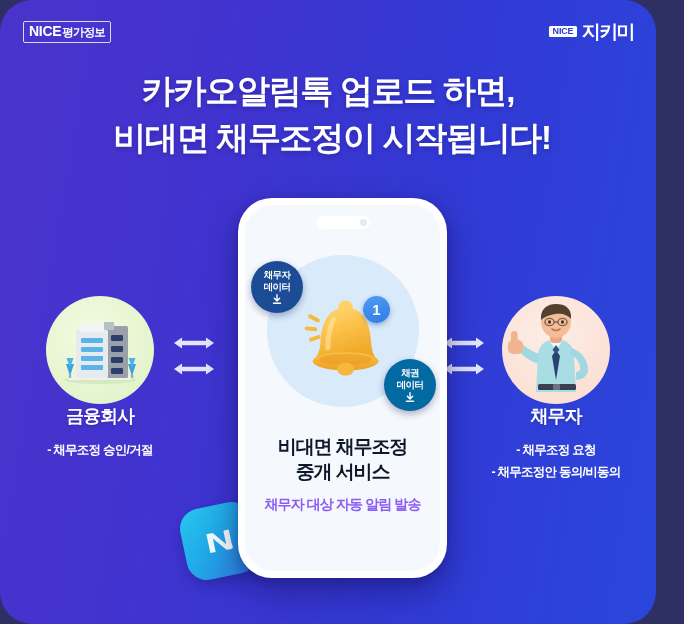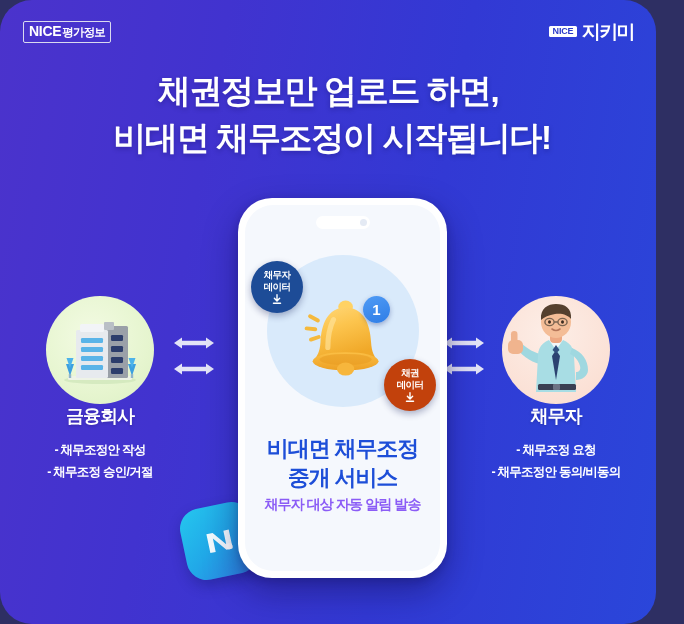--- a/index.html
+++ b/index.html
@@ -186,33 +186,33 @@
   }
   .data-badge .dl {
     margin-top: 2px;
     width: 12px; height: 11px;
   }
   .badge-debtor {
     background: #1d4c97;
     left: 6px; top: 12px;
   }
   .badge-claim {
-    background: #c2410c;
+    background: #0369a1;
     right: 4px; top: 110px;
   }
 
   
   .ptitle {
     position: absolute;
     left: 0; right: 0;
     top: 229px;
     text-align: center;
-    color: #1d4ed8;
-    font-weight: 700;
-    font-size: 22px;
+    color: #0f172a;
+    font-weight: 700;
+    font-size: 19px;
     line-height: 1.33;
     letter-spacing: -1.1px;
   }
   .psub {
     position: absolute;
     left: 0; right: 0;
     top: 291px;
     text-align: center;
     color: #8b5cf6;
     font-weight: 700;
@@ -303,21 +303,21 @@
     <span class="nice">NICE</span>
     <span class="kr">평가정보</span>
   </div>
 
   <div class="logo-right">
     <span class="chip">NICE</span>
     <span class="brand">지키미</span>
   </div>
 
   <h1 class="headline">
-    <span>채권정보만 업로드 하면,</span>
+    <span>카카오알림톡 업로드 하면,</span>
     <span class="l2">비대면 채무조정이 시작됩니다!</span>
   </h1>
 
   <div class="col col-left">
     <div class="avatar avatar-company">
       <svg viewBox="0 0 108 108" width="108" height="108" aria-hidden="true">
         <ellipse cx="54" cy="84" rx="36" ry="4" fill="#cfe5ba" opacity="0.75"></ellipse>
         <rect x="22" y="80" width="64" height="4" rx="1.6" fill="#eef3e6"></rect>
         <rect x="60" y="30" width="22" height="52" rx="1.5" fill="#9aa0a8"></rect>
         <rect x="58" y="26" width="10" height="8" rx="1" fill="#b9bfc6"></rect>
@@ -334,21 +334,20 @@
         <path d="M24 80 L20 68 L28 68 Z" fill="#3da0e0"></path>
         <path d="M24 72 L20.5 62 L27.5 62 Z" fill="#4db3ea"></path>
         <rect x="22.8" y="78" width="2.4" height="4" fill="#8fb4c9"></rect>
         <path d="M86 80 L82 68 L90 68 Z" fill="#3da0e0"></path>
         <path d="M86 72 L82.5 62 L89.5 62 Z" fill="#4db3ea"></path>
         <rect x="84.8" y="78" width="2.4" height="4" fill="#8fb4c9"></rect>
       </svg>
     </div>
     <div class="col-title">금융회사</div>
     <div class="col-lines">
-      <div>- 채무조정안 작성</div>
       <div>- 채무조정 승인/거절</div>
     </div>
   </div>
 
   <div class="arrows arrows-left">
     <svg viewBox="0 0 60 16" width="60" height="16" aria-hidden="true">
       <path d="M10 8 L18 2.5 L18 5.8 L42 5.8 L42 2.5 L50 8 L42 13.5 L42 10.2 L18 10.2 L18 13.5 Z" fill="#e3e4f7"></path>
     </svg>
     <svg viewBox="0 0 60 16" width="60" height="16" aria-hidden="true">
       <path d="M10 8 L18 2.5 L18 5.8 L42 5.8 L42 2.5 L50 8 L42 13.5 L42 10.2 L18 10.2 L18 13.5 Z" fill="#e3e4f7"></path>

